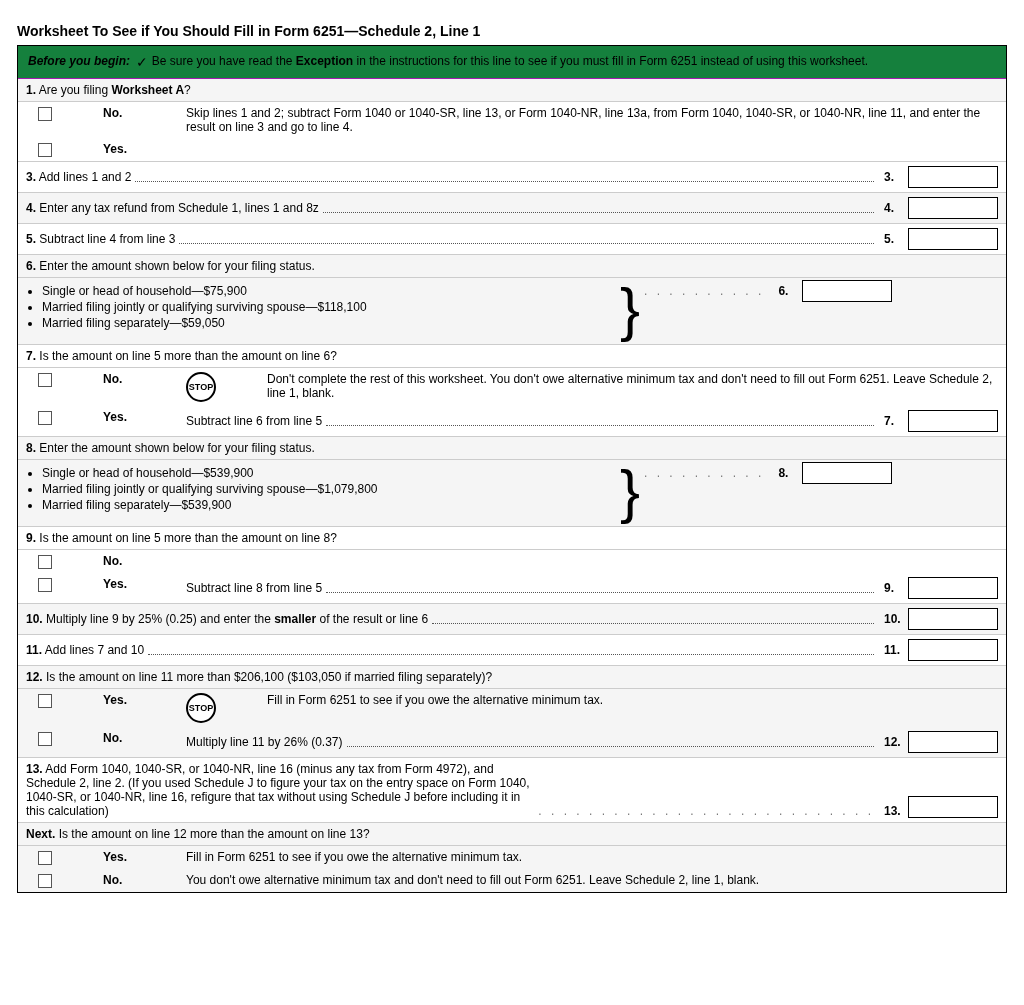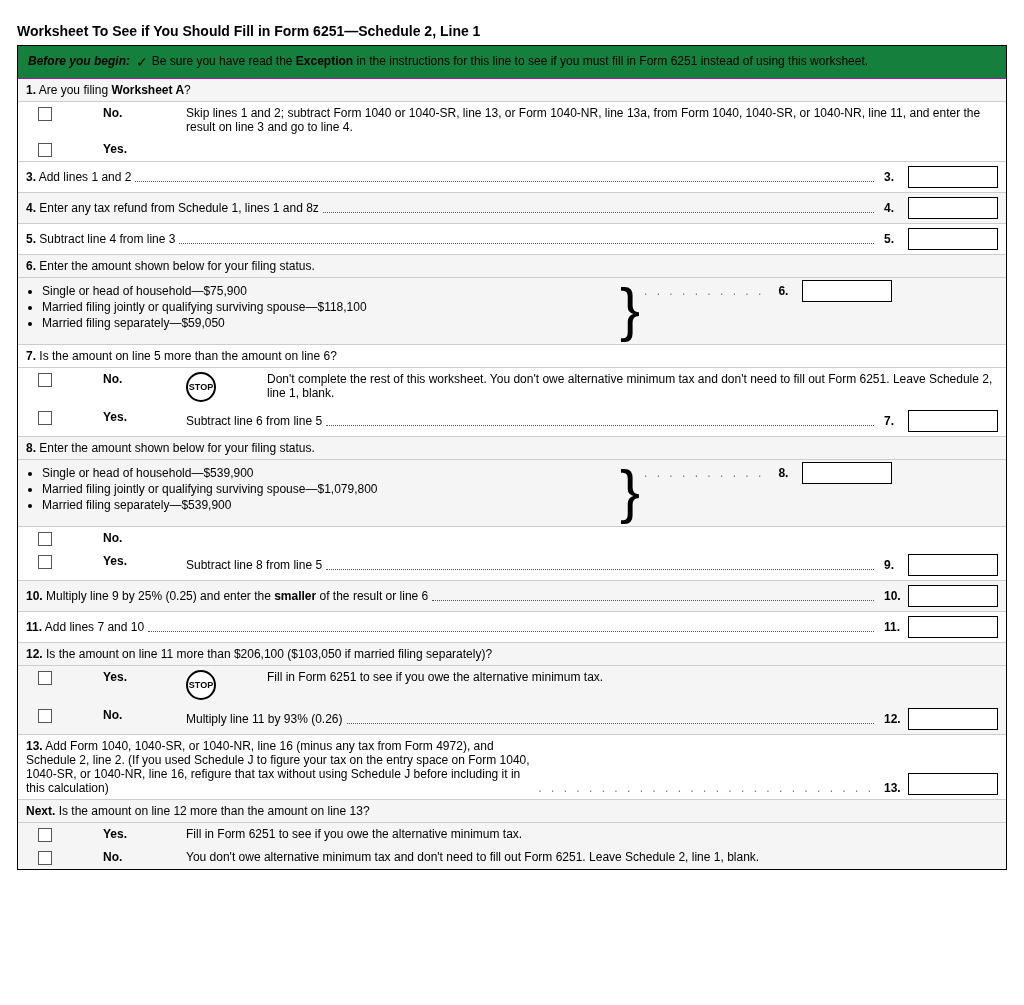--- a/index.html
+++ b/index.html
@@ -264,20 +264,23 @@
         <div class="dotted-line-row" style="flex:0.6;align-items:center;">
           <span style="letter-spacing:3px;color:#777;">. . . . . . . . . .</span>
           <span class="line-number-right" style="margin-left:8px;">
             <span class="line-num-label">8.</span>
             <span class="input-box"></span>
           </span>
         </div>
       </div>
     </div>
 
+    <div class="section-row section-row-white">
+      <strong>9.</strong> Is the amount on line 5 more than the amount on line 8?
+    </div>
     <div class="checkbox-row section-row-white">
       <span class="checkbox"></span>
       <span class="checkbox-label">No.</span>
     </div>
     <div class="checkbox-row section-row-white" style="border-bottom:1px solid #ccc;">
       <span class="checkbox"></span>
       <span class="checkbox-label">Yes.</span>
       <span class="checkbox-text dotted-line-row">
         <span>Subtract line 8 from line 5</span>
         <span class="fill-dots"></span>
@@ -316,21 +319,21 @@
     <div class="checkbox-row section-row-alt">
       <span class="checkbox"></span>
       <span class="checkbox-label">Yes.</span>
       <span class="stop-sign">STOP</span>
       <span class="checkbox-text">Fill in Form 6251 to see if you owe the alternative minimum tax.</span>
     </div>
     <div class="checkbox-row section-row-alt" style="border-bottom:1px solid #ccc;">
       <span class="checkbox"></span>
       <span class="checkbox-label">No.</span>
       <span class="checkbox-text dotted-line-row">
-        <span>Multiply line 11 by 93% (0.26)</span>
+        <span>Multiply line 11 by 26% (0.37)</span>
         <span class="fill-dots"></span>
         <span class="line-number-right">
           <span class="line-num-label">12.</span>
           <span class="input-box"></span>
         </span>
       </span>
     </div>
 
     <div class="section-row section-row-white">
       <div class="dotted-line-row" style="align-items:flex-end;">

